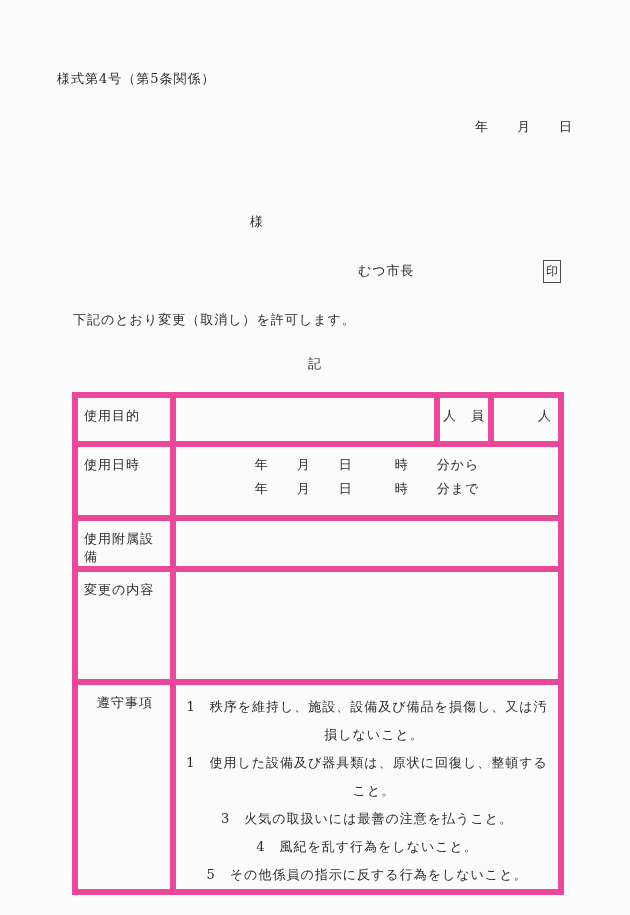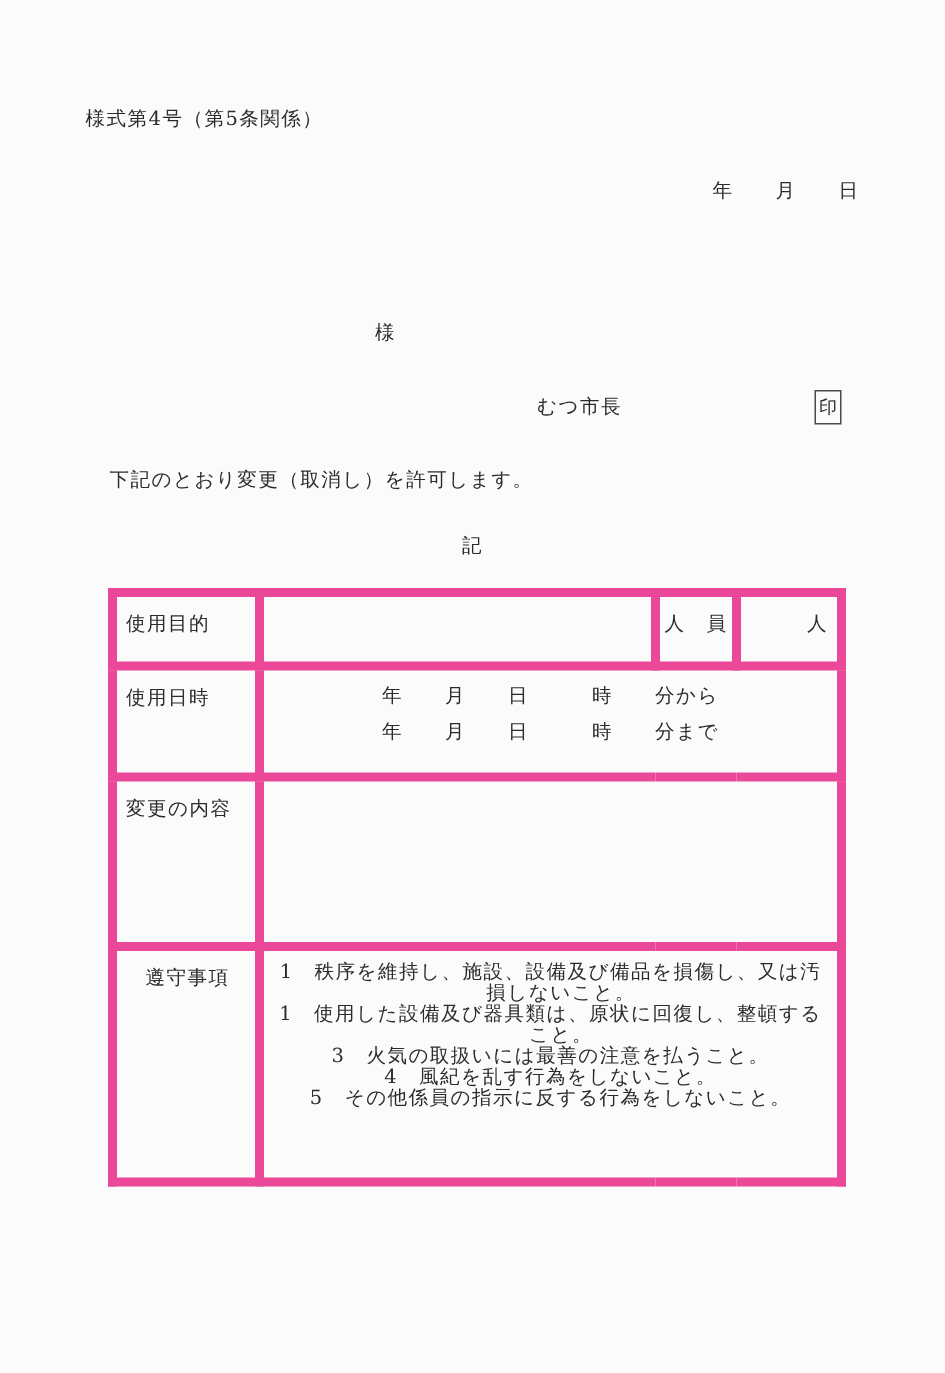--- a/index.html
+++ b/index.html
@@ -51,21 +51,21 @@
   td.headunit-cell  { padding:9px 6px 0 0; text-align:right; }
 
   td.datetime-cell { text-align:center; padding-top:6px; }
   td.datetime-cell .dt-line { line-height:24px; }
 
   td.rooms-cell { text-align:center; padding-top:9px; }
 
   td.rules-cell { padding:8px 8px 0 8px; }
   .rule-item {
     padding-left:14px; text-indent:-14px;
-    line-height:14px;
+    line-height:28px;
   }
 </style>
 </head>
 <body>
 
 <div class="page">
 
   <div class="form-no">様式第4号（第5条関係）</div>
 
   <div class="date-line">年　　月　　日</div>
@@ -101,20 +101,24 @@
 
     <tr class="r-datetime">
       <td class="label-cell">使用日時</td>
       <td class="datetime-cell" colspan="3">
         <div class="dt-line">年　　月　　日　　　時　　分から</div>
         <div class="dt-line">年　　月　　日　　　時　　分まで</div>
       </td>
     </tr>
 
 
+    <tr class="r-equipment">
+      <td class="label-cell">使用附属設備</td>
+      <td colspan="3"></td>
+    </tr>
 
     <tr class="r-changes">
       <td class="label-cell">変更の内容</td>
       <td colspan="3"></td>
     </tr>
 
     <tr class="r-rules">
       <td class="label-cell">遵守事項</td>
       <td class="rules-cell" colspan="3">
         <div class="rule-item">1　秩序を維持し、施設、設備及び備品を損傷し、又は汚損しないこと。</div>

